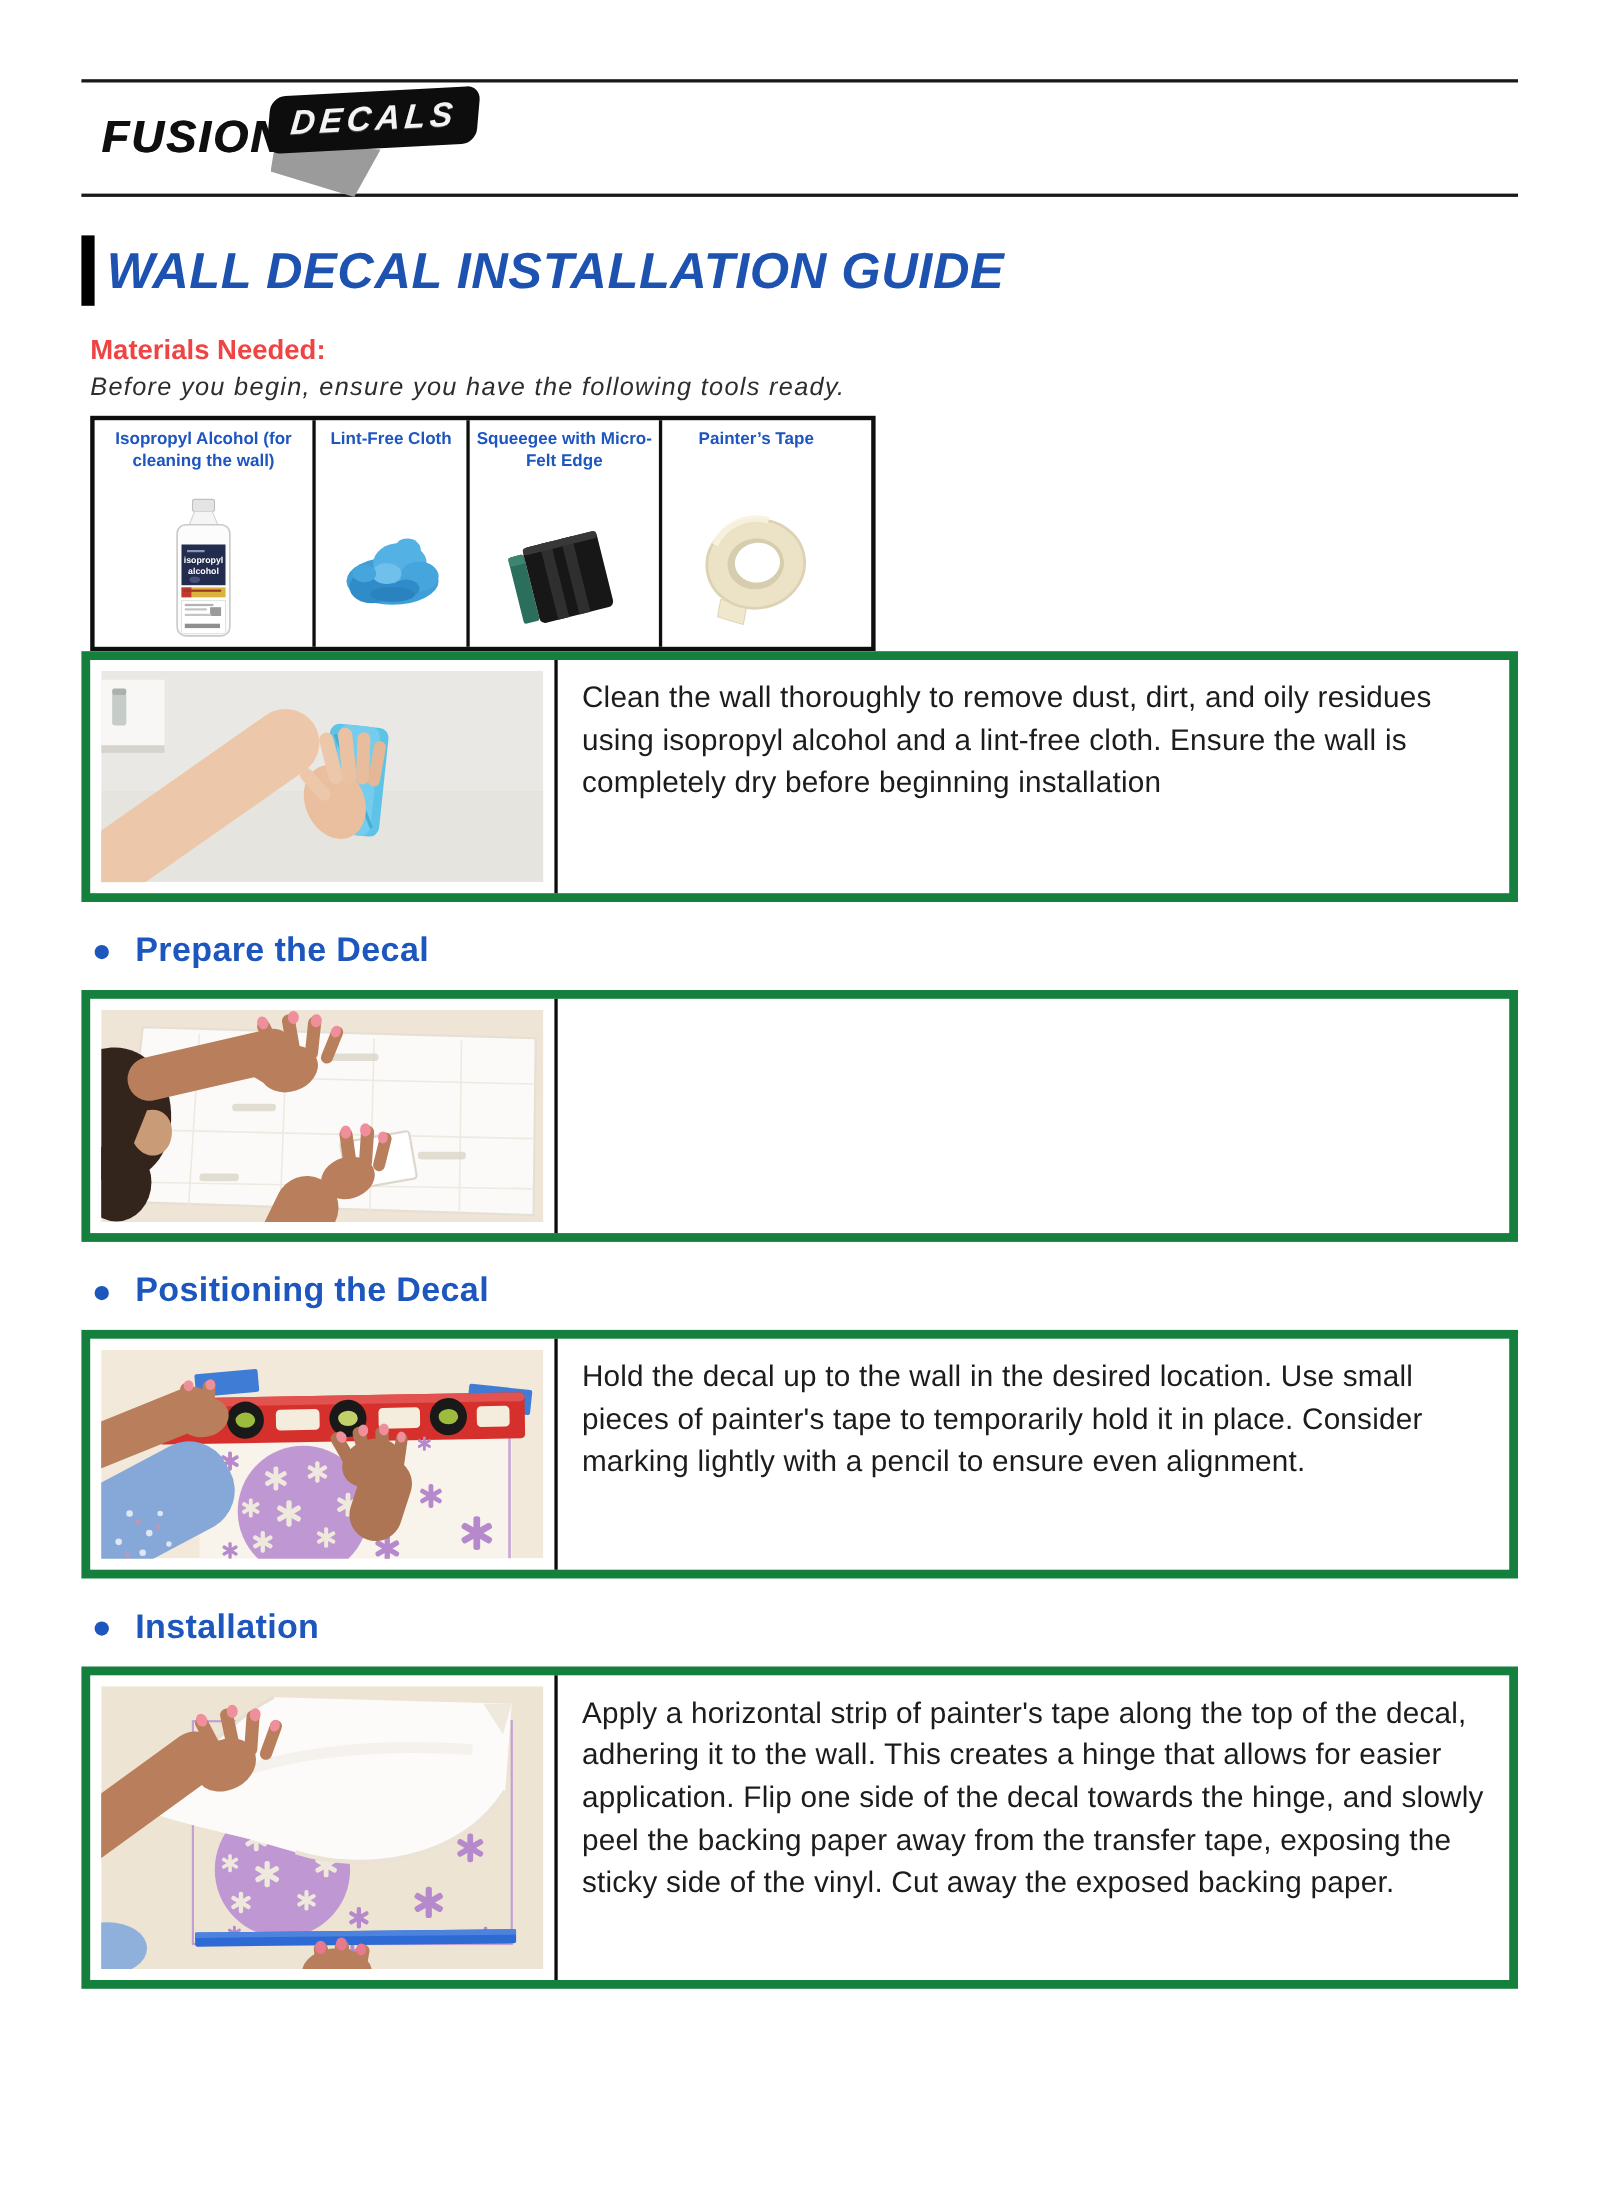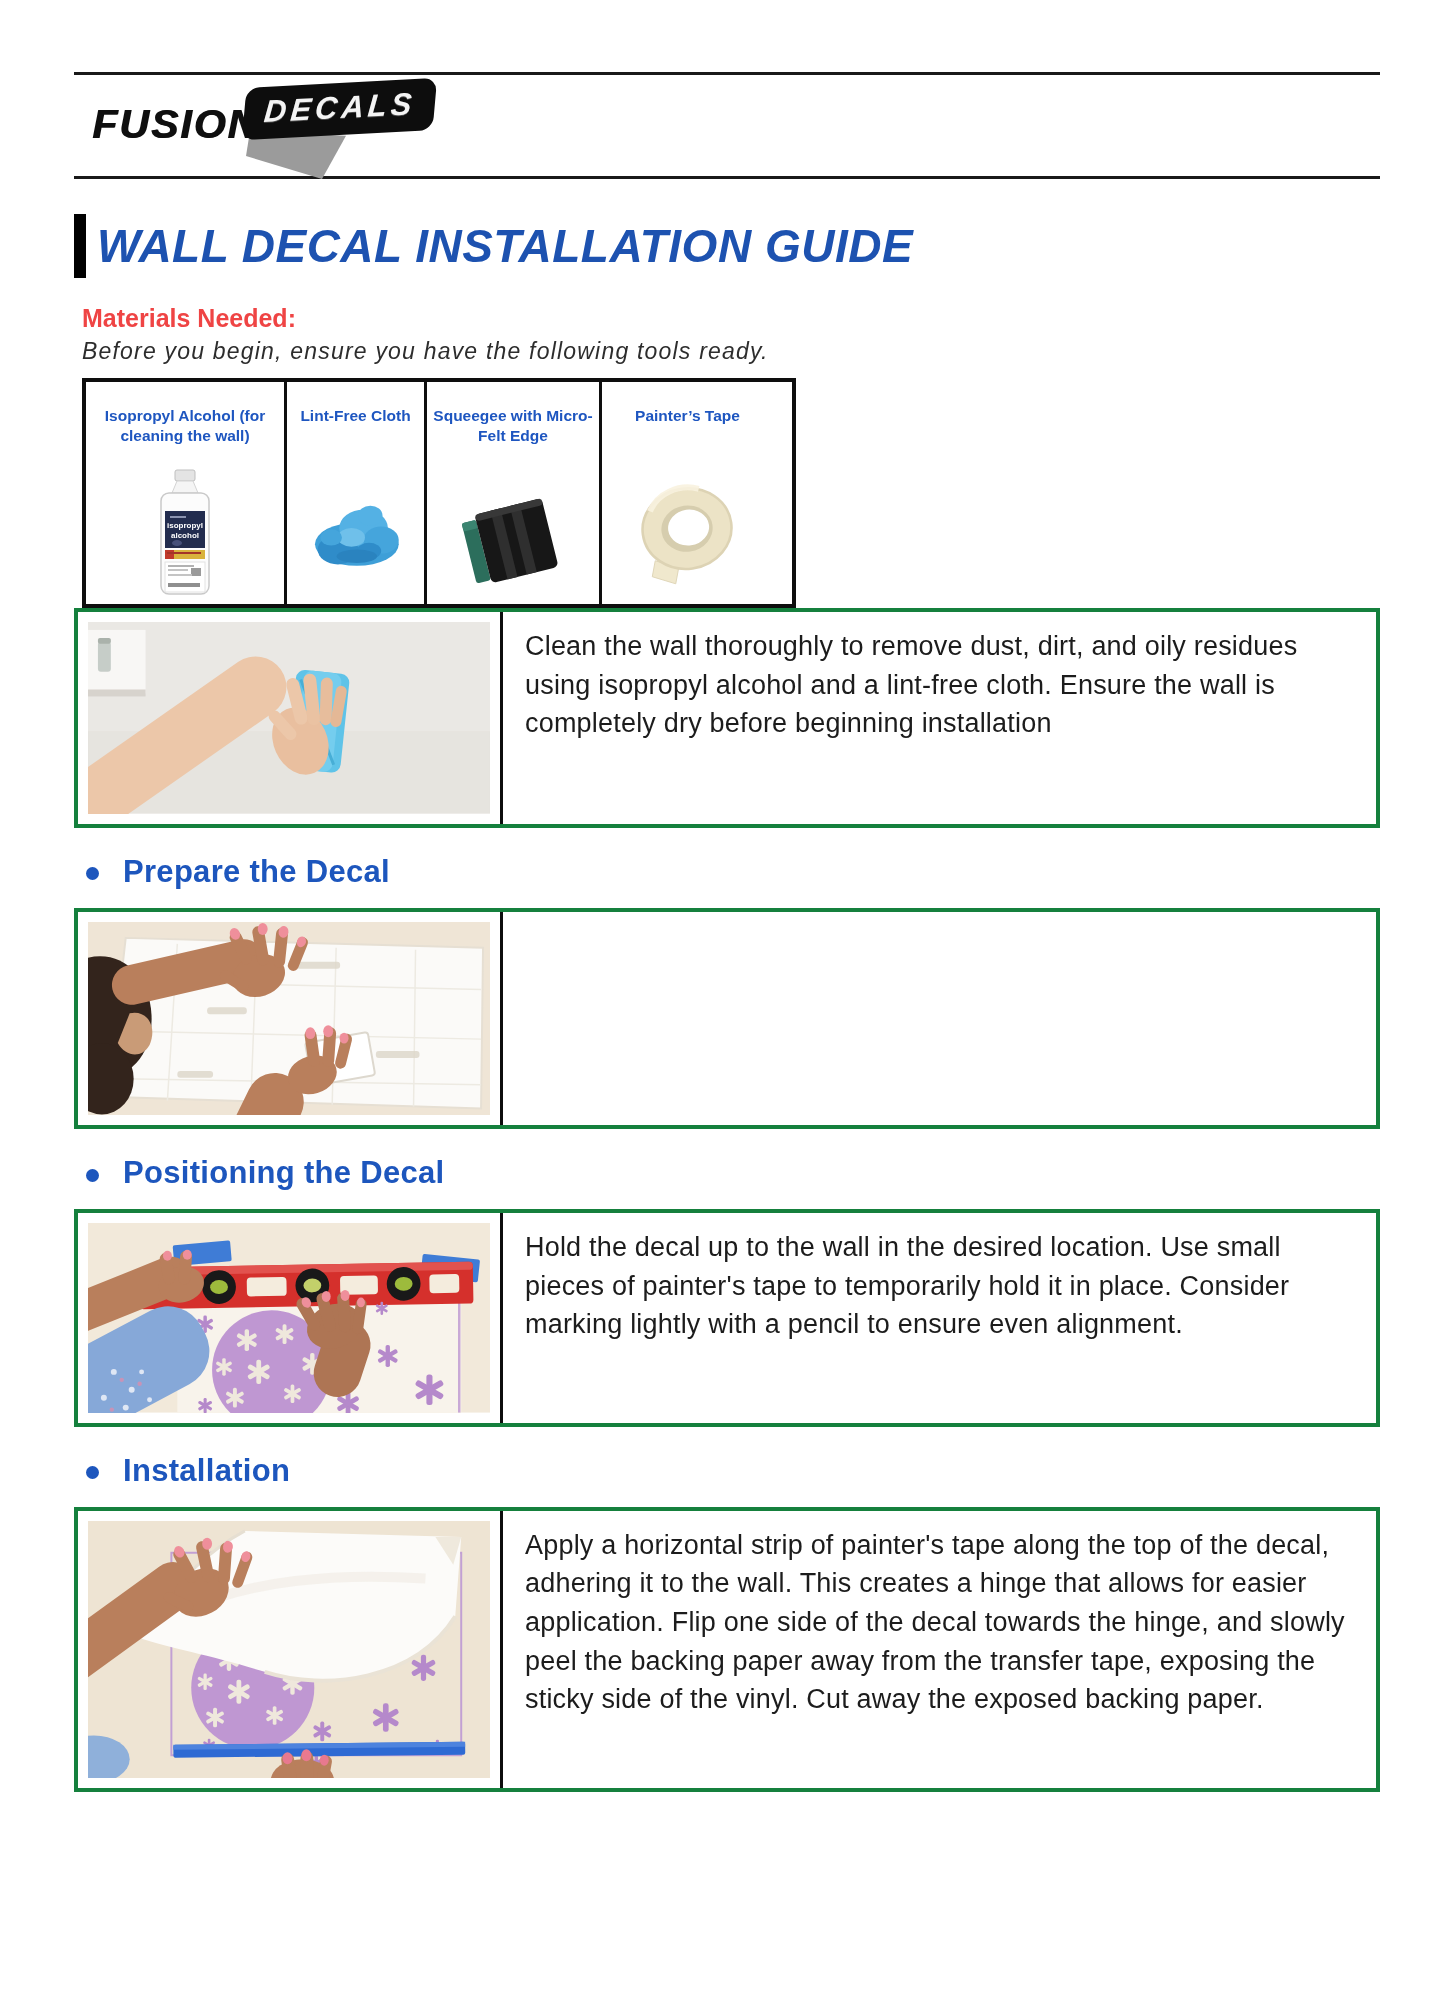--- a/index.html
+++ b/index.html
@@ -14,34 +14,34 @@
   .decals-badge{position:absolute;left:170px;top:8px;background:#0d0d0d;border-radius:13px;padding:7px 20px 9px 20px;transform:rotate(-3deg) skewX(-8deg);}
   .decals-badge span{display:block;color:#f4f4f4;font-size:31px;font-weight:bold;font-style:italic;letter-spacing:4px;text-shadow:0 1px 0 #4a4a4a;}
   
   .title-row{display:flex;align-items:center;margin-top:35px;}
   .title-bar{width:12px;height:64px;background:#000;margin-right:11px;flex:0 0 12px;}
   .page-title{font-size:46px;font-weight:bold;color:#1d52b0;letter-spacing:0.5px;margin:0;line-height:1;font-style:italic;}
   
   .materials-heading{font-size:25px;font-weight:bold;color:#ef4444;margin:26px 0 5px 8px;}
   .materials-sub{font-size:23px;font-style:italic;color:#2d2d2d;letter-spacing:1.2px;margin-left:8px;}
   .mat-table{display:flex;border:4px solid #0e0e0e;width:714px;margin:13px 0 0 8px;box-sizing:border-box;background:#fff;}
-  .mat-cell{border-right:3px solid #0e0e0e;padding:24px 5px 8px 5px;box-sizing:border-box;display:flex;flex-direction:column;align-items:center;}
+  .mat-cell{border-right:3px solid #0e0e0e;padding:8px 5px 8px 5px;box-sizing:border-box;display:flex;flex-direction:column;align-items:center;}
   .mat-cell:last-child{border-right:none;}
   .mc-1{width:201px;} .mc-2{width:140px;} .mc-3{width:175px;justify-content:flex-end;} .mc-4{width:171px;}
   .mat-label{font-size:15.5px;line-height:1.3;font-weight:bold;color:#1e56c0;text-align:center;min-height:62px;display:flex;align-items:flex-start;justify-content:center;}
   .mat-icon{width:100%;height:128px;}
   .mat-icon svg{width:100%;height:128px;display:block;}
   
   .step-head{display:flex;align-items:center;margin:26px 0 18px 0;}
   .step-head.first{margin-top:46px;}
   .bullet{width:13px;height:13px;border-radius:50%;background:#1d56bd;margin:4px 24px 0 12px;flex:0 0 13px;}
   .step-title{font-size:31px;font-weight:bold;color:#1d56bd;letter-spacing:0.3px;}
   .step-note{font-size:28px;font-weight:bold;color:#0e0e0e;margin-left:36px;}
   .step-note:empty{display:none;}
-  .step-box{display:flex;border:4px solid #15803d;background:#fff;}
+  .step-box{display:flex;border:8px solid #15803d;background:#fff;}
   .photo-cell{flex:0 0 425px;width:425px;border-right:3px solid #0d0d0d;padding:10px;box-sizing:border-box;display:flex;align-items:center;justify-content:center;}
   .photo-cell svg{width:405px;display:block;}
   .text-cell{flex:1;padding:15px 20px 10px 22px;font-size:27px;line-height:1.43;color:#1c1c1c;letter-spacing:0.2px;}
 </style>
 </head>
 <body>
 
 <div class="page">
 
   <div class="rule rule-top"></div>

